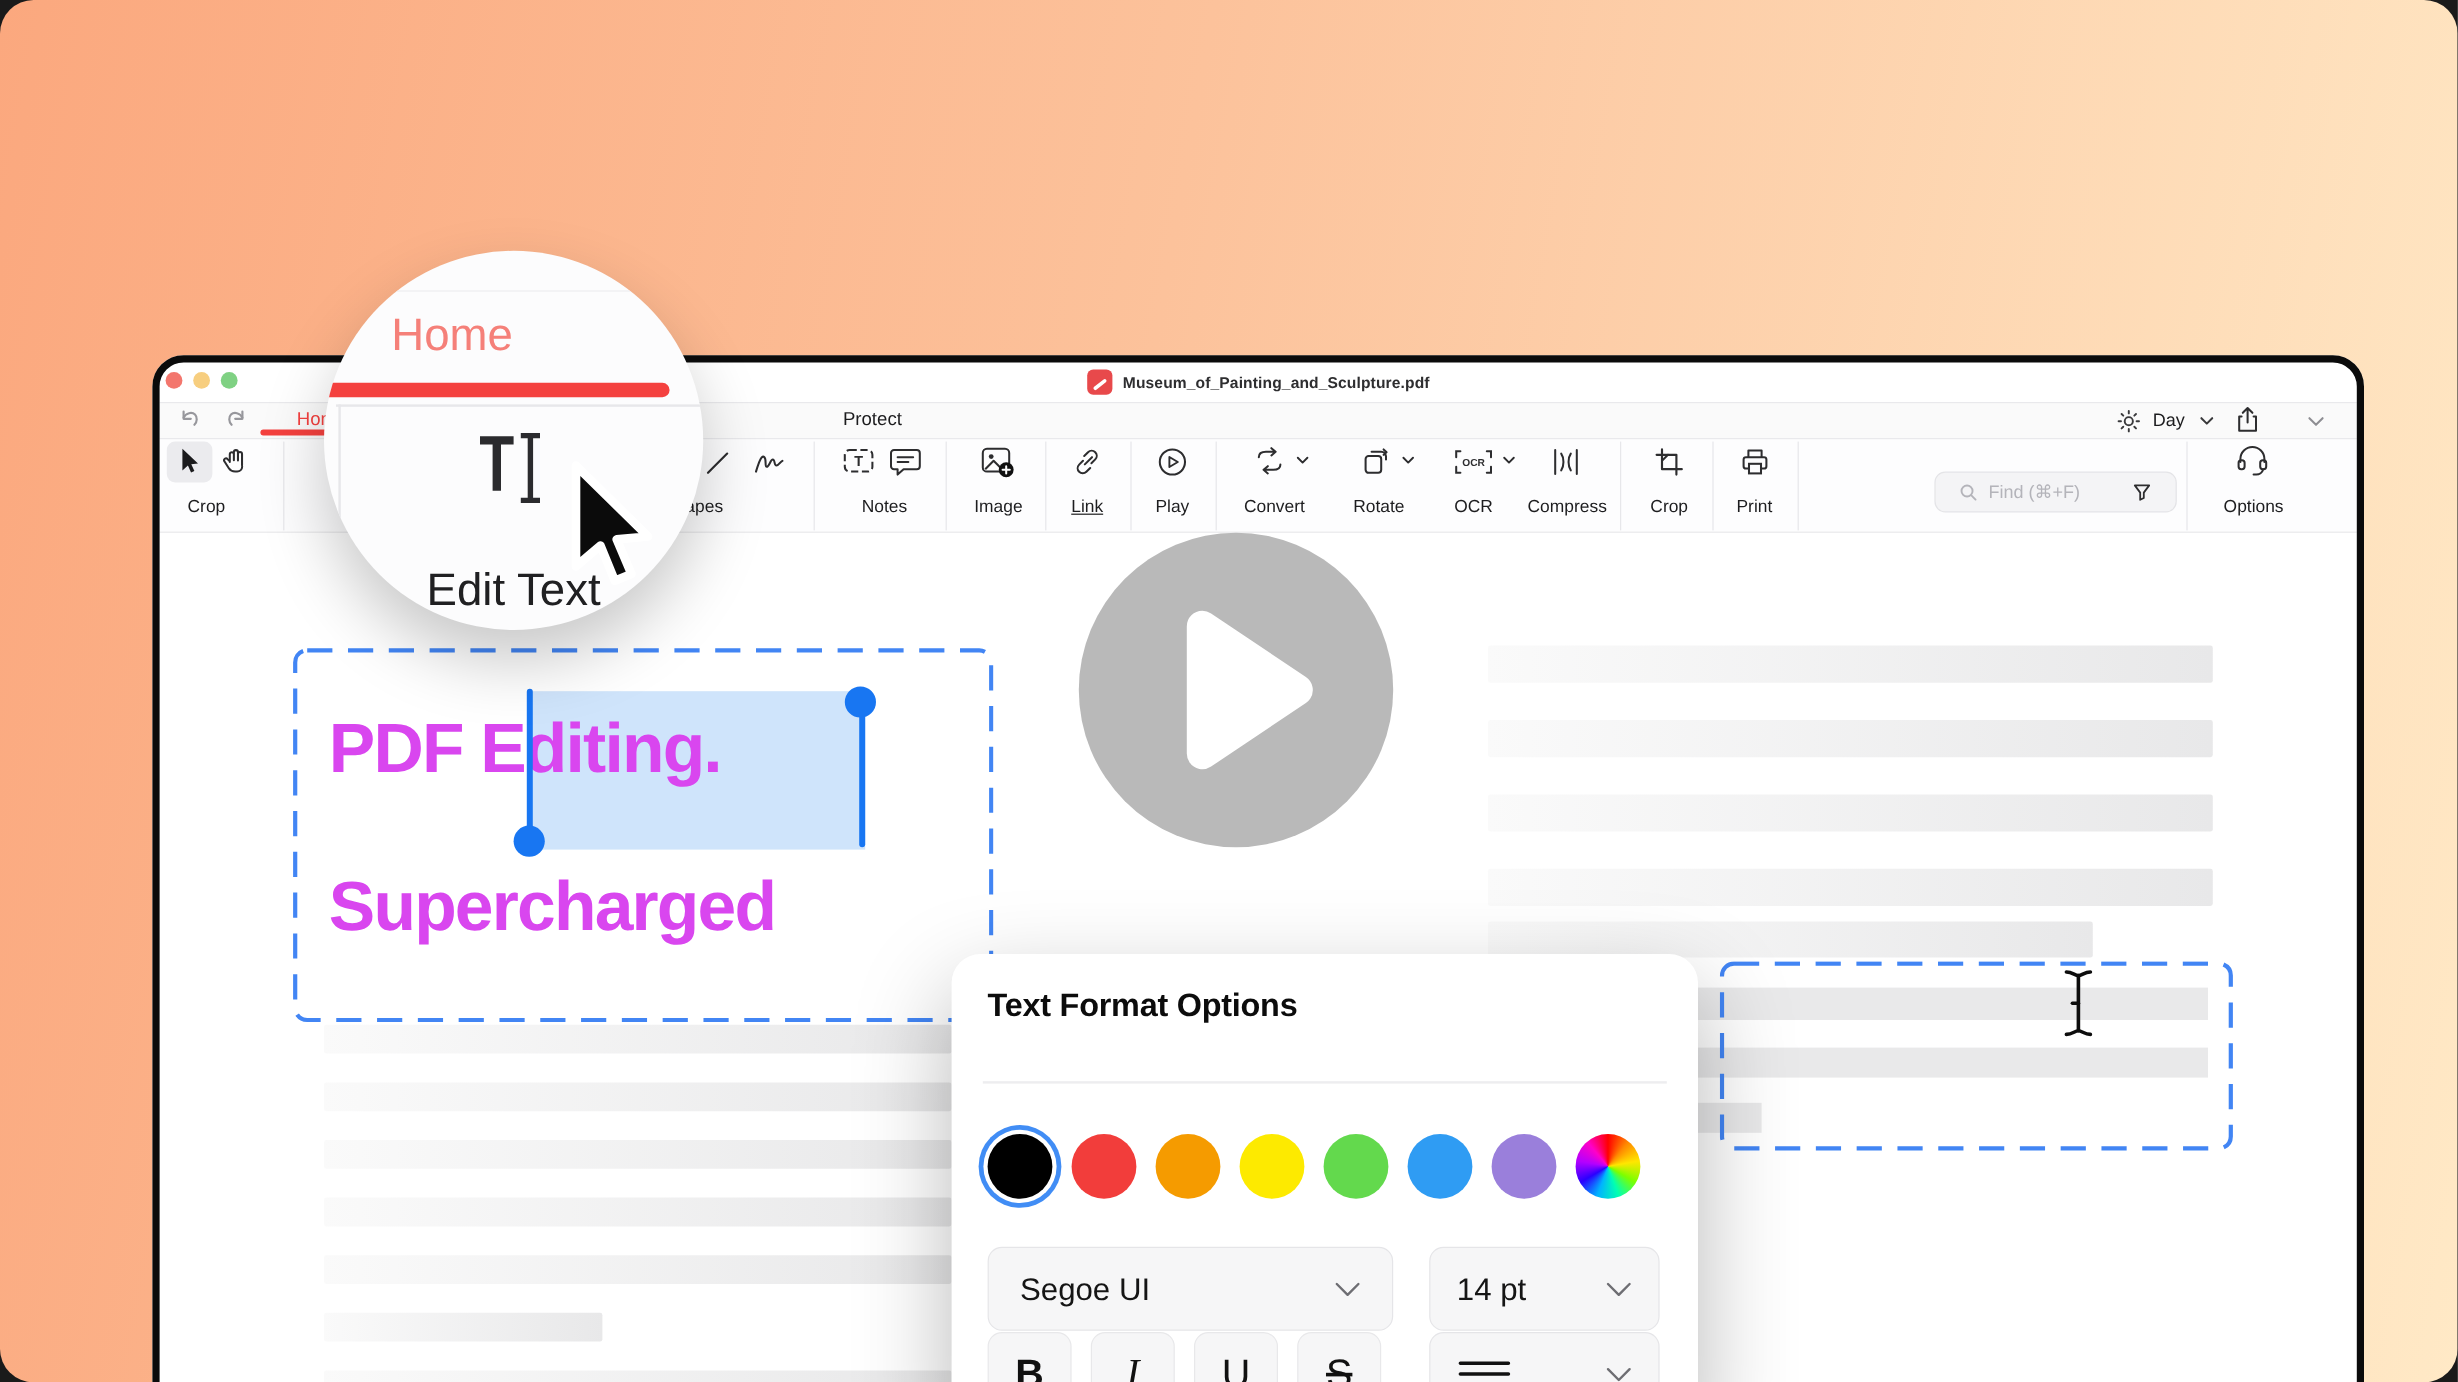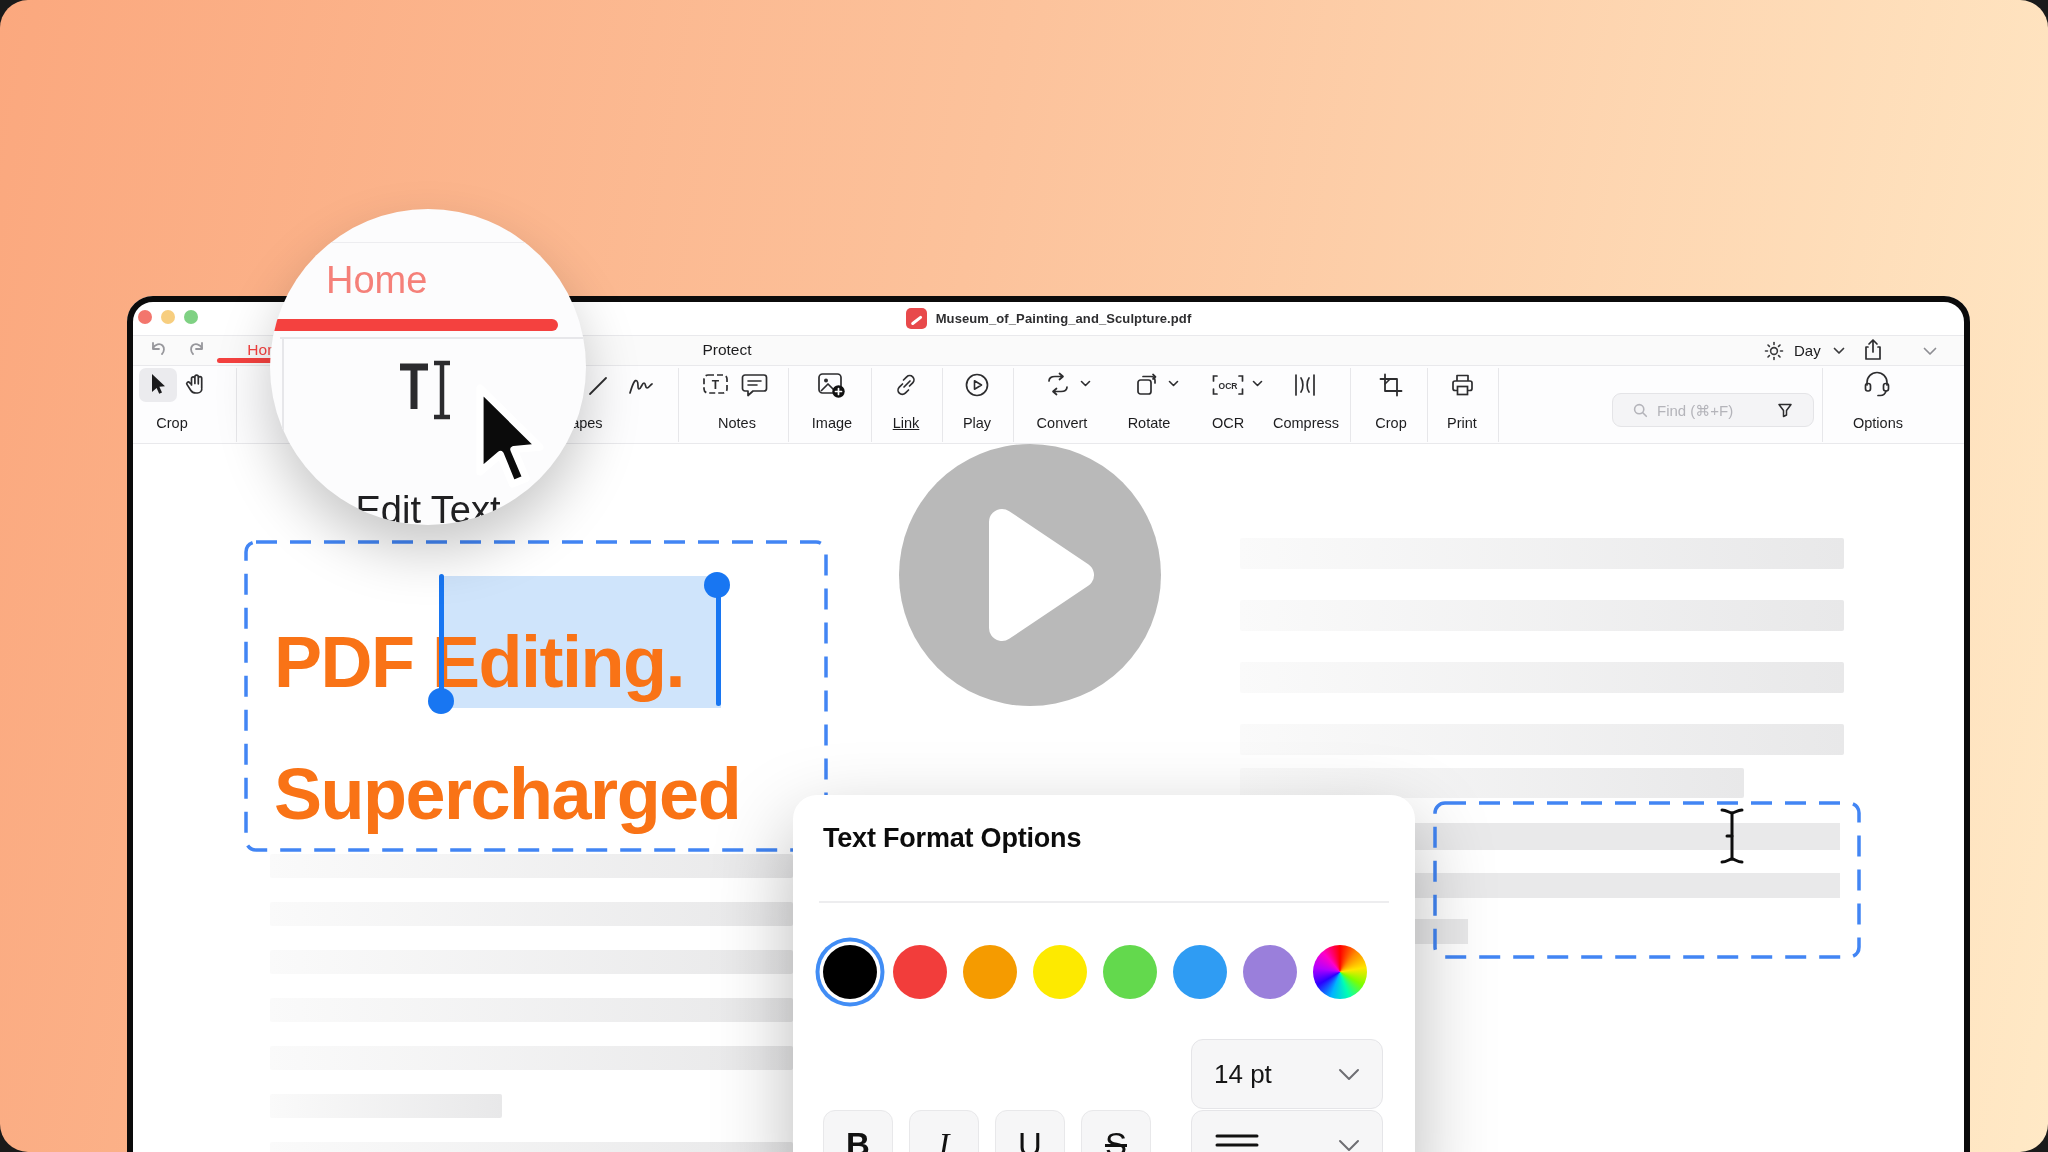--- a/index.html
+++ b/index.html
@@ -39,21 +39,21 @@
   .findfield{position:absolute;left:1612px;top:393px;width:202px;height:34px;background:#f4f4f6;
              border:1px solid #e4e4e7;border-radius:9px;display:flex;align-items:center;
              padding:0 20px;gap:7px;z-index:2;}
   .findfield input{flex:1;border:none;background:transparent;outline:none;font-size:15px;color:#6b6b70;
                    font-family:inherit;min-width:0;}
   .findfield input::placeholder{color:#b4b4ba;}
   
   .gline{position:absolute;border-radius:2px;background:linear-gradient(90deg,#fafafa,#e8e8e9);z-index:2;}
   .fline{position:absolute;background:#e9e9ea;z-index:2;}
   .hlrect{position:absolute;left:441px;top:576px;width:280px;height:132px;background:#cfe4fb;z-index:2;}
-  .headline{position:absolute;font-size:72px;font-weight:bold;letter-spacing:-1.5px;color:#f97316;z-index:3;white-space:nowrap;margin-top:31px;}
+  .headline{position:absolute;font-size:58px;font-weight:bold;letter-spacing:-1.5px;color:#d946ef;z-index:3;white-space:nowrap;}
   .handlebar{position:absolute;width:5px;background:#1876f2;border-radius:2.5px;z-index:3;}
   .handledot{position:absolute;width:26px;height:26px;border-radius:50%;background:#1876f2;z-index:3;}
   .playbtn{position:absolute;left:899px;top:444px;width:262px;height:262px;border-radius:50%;
            background:#b9b9b9;z-index:2;display:flex;align-items:center;justify-content:center;}
   .dashedbox{position:absolute;z-index:2;}
   
   .panel{position:absolute;left:793px;top:795px;width:622px;height:400px;background:#fff;
          border-radius:24px;box-shadow:0 30px 80px rgba(0,0,0,.28);z-index:6;}
   .panel-title{position:absolute;left:30px;top:28px;font-size:27px;font-weight:bold;color:#0c0c0c;letter-spacing:-.2px;}
   .panel-div{position:absolute;left:26px;top:106px;width:570px;height:2px;background:#ededef;}
@@ -66,21 +66,21 @@
   .pbtn{position:absolute;top:315px;width:70px;height:70px;background:#f6f6f7;border:1.5px solid #e8e8ea;
         border-radius:12px;display:flex;align-items:center;justify-content:center;font-size:33px;color:#111;}
   
   .magnifier{position:absolute;left:270px;top:209px;width:316px;height:316px;border-radius:50%;
              background:#fcfcfd;box-shadow:0 26px 55px rgba(0,0,0,.22);overflow:hidden;z-index:7;}
   .mag-topline{position:absolute;left:0;top:33px;width:100%;height:1px;background:#ededf0;}
   .mag-home{position:absolute;left:56px;top:50px;font-size:38px;font-weight:500;color:#f58079;}
   .mag-redbar{position:absolute;left:-14px;top:110px;width:302px;height:12px;border-radius:6px;background:#f4413f;}
   .mag-h{position:absolute;left:10px;top:128px;right:0;height:1.5px;background:#e7e7ea;}
   .mag-v{position:absolute;left:12px;top:128px;width:1.5px;height:188px;background:#e7e7ea;}
-  .mag-label{position:absolute;left:0;top:280px;width:100%;text-align:center;font-size:38px;color:#202022;}
+  .mag-label{position:absolute;left:0;top:262px;width:100%;text-align:center;font-size:38px;color:#202022;}
   .cursor{position:absolute;z-index:8;}
 </style>
 </head>
 <body>
 
 <div class="stage">
   <div class="bg"></div>
 
   <div class="window-bg"></div>
 
@@ -310,20 +310,26 @@
     <div class="panel-div"></div>
     <div class="swatches">
       <div class="swatch sel" style="background: rgb(0, 0, 0);"></div>
       <div class="swatch" style="background: rgb(242, 61, 59);"></div>
       <div class="swatch" style="background: rgb(245, 155, 0);"></div>
       <div class="swatch" style="background: rgb(253, 234, 0);"></div>
       <div class="swatch" style="background: rgb(99, 217, 77);"></div>
       <div class="swatch" style="background: rgb(47, 156, 243);"></div>
       <div class="swatch" style="background: rgb(154, 127, 219);"></div>
       <div class="swatch" style="background: conic-gradient(rgb(255, 0, 0), rgb(255, 138, 0), rgb(255, 230, 0), rgb(124, 255, 0), rgb(0, 255, 179), rgb(0, 179, 255), rgb(42, 0, 255), rgb(179, 0, 255), rgb(255, 0, 200), rgb(255, 0, 0));"></div>
+    </div>
+    <div class="pbox" style="left:30px;top:244px;width:338px;padding:0 26px;justify-content:space-between;">
+      <span class="val">Segoe UI</span>
+      <svg width="22" height="13" viewBox="0 0 22 13">
+        <path d="M2,2 L11,11 L20,2" fill="none" stroke="#6e6e73" stroke-width="2" stroke-linecap="round" stroke-linejoin="round"></path>
+      </svg>
     </div>
     <div class="pbox" style="left:398px;top:244px;width:192px;padding:0 22px;justify-content:space-between;">
       <span class="val">14 pt</span>
       <svg width="22" height="13" viewBox="0 0 22 13">
         <path d="M2,2 L11,11 L20,2" fill="none" stroke="#6e6e73" stroke-width="2" stroke-linecap="round" stroke-linejoin="round"></path>
       </svg>
     </div>
     <div class="pbtn" style="left:30px;font-weight:bold;">B</div>
     <div class="pbtn" style="left:116px;font-style:italic;font-family:'Liberation Serif',serif;">I</div>
     <div class="pbtn" style="left:202px;text-decoration:underline;">U</div>

